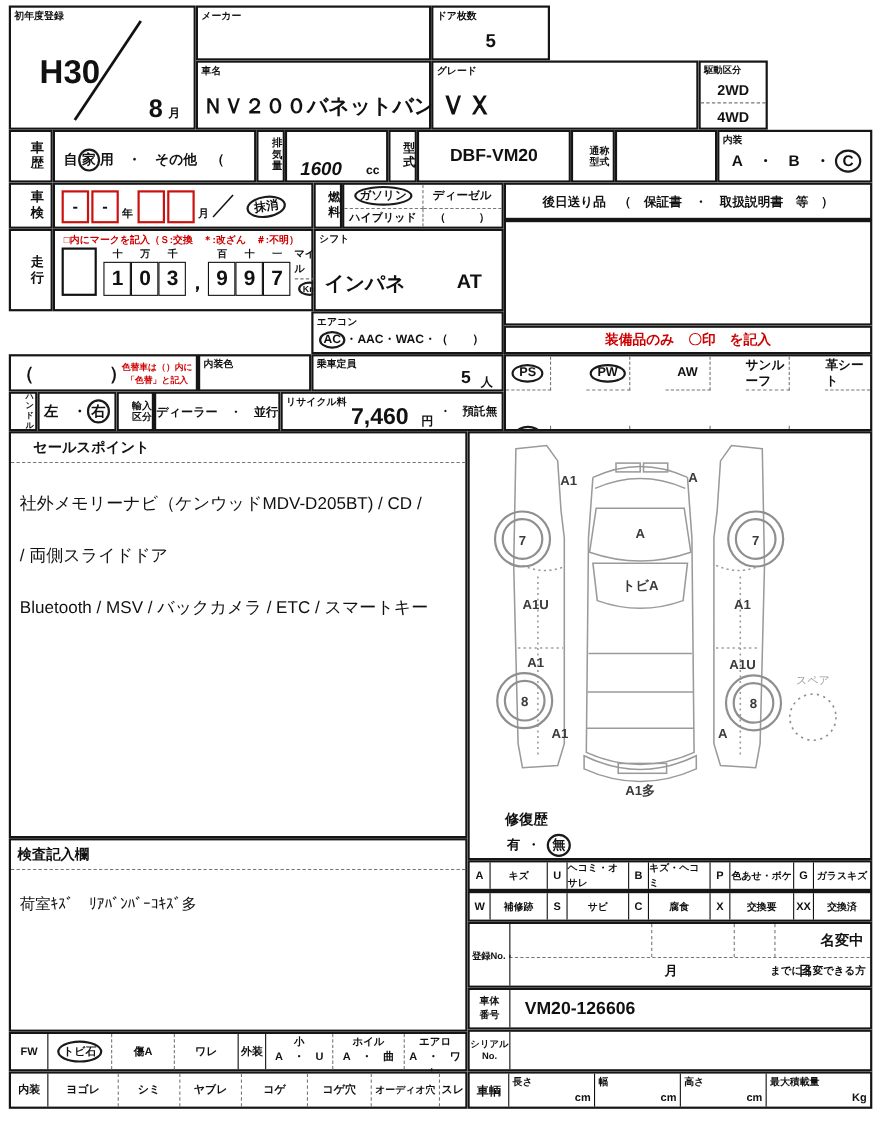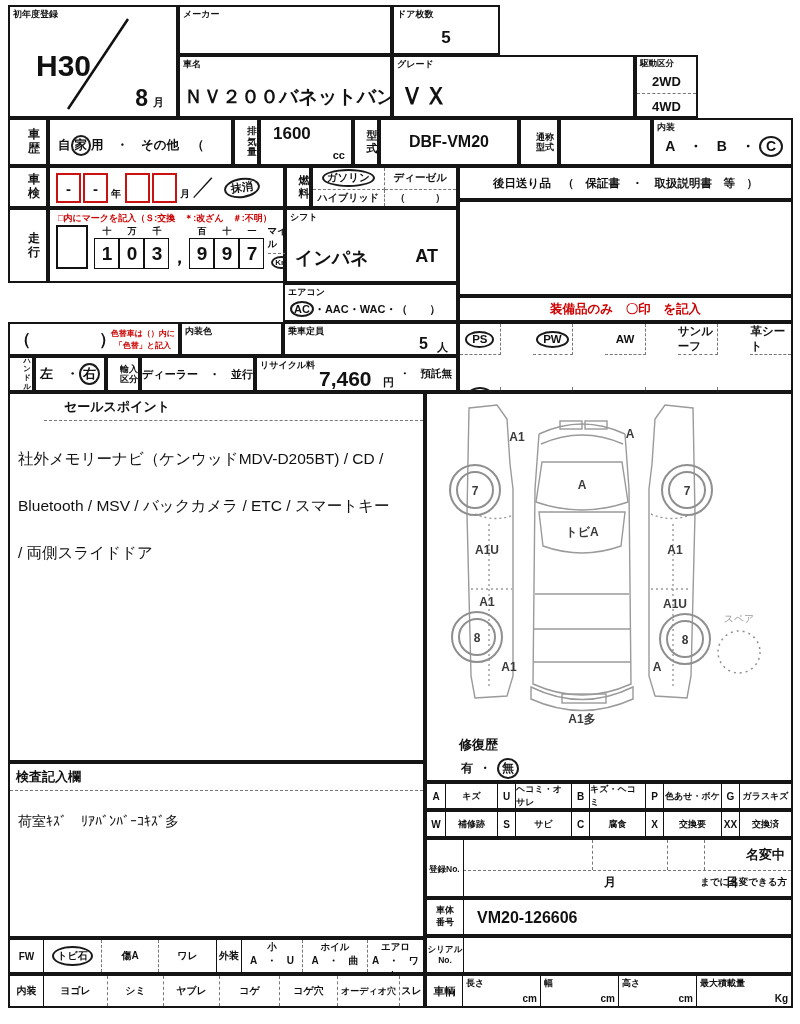--- a/index.html
+++ b/index.html
@@ -67,21 +67,21 @@
   </div>
   <div class="box" style="left:48px;top:118px;width:185px;height:48px;">
     <div class="b" style="position:absolute;left:8px;top:15px;font-size:12.5px;white-space:nowrap;">
       <span>自</span><span class="circ" style="padding:0 2px;">家</span><span>用　・　その他　（</span><span style="margin-left:46px;">）</span>
     </div>
   </div>
   <div class="box vl" style="left:233px;top:118px;width:26px;height:48px;">
     <span style="font-size:9.5px;">排気量</span>
   </div>
   <div class="box" style="left:259px;top:118px;width:94px;height:48px;">
-    <span class="b" style="position:absolute;left:12px;top:4px;font-size:17px;">1600</span>
+    <span class="b" style="position:absolute;left:12px;top:24px;font-size:17px;font-style:italic;">1600</span>
     <span class="b" style="position:absolute;right:6px;bottom:3px;font-size:11px;">cc</span>
   </div>
   <div class="box vl" style="left:353px;top:118px;width:26px;height:48px;">
     <span style="font-size:11px;">型式</span>
   </div>
   <div class="box cen" style="left:379px;top:118px;width:140px;height:48px;">
     <span class="b" style="font-size:16px;">DBF-VM20</span>
   </div>
   <div class="box vl" style="left:519px;top:118px;width:40px;height:48px;">
     <span style="font-size:9px;width:20px;">通称型式</span>
@@ -240,25 +240,25 @@
           <span class="circ">ナビ</span>
         </div>
       <div class="ecell dsh-r">TV</div>
       <div class="ecell" style="font-size:10.5px;">
           <span class="circ" style="padding:0 2px;">キーレス</span>
         </div>
     </div>
   </div>
 
   <div class="box" style="left:8px;top:392px;width:417px;height:370px;">
-    <div class="b" style="padding:4px 20px;font-size:13px;border-bottom:1px dashed #777;margin-left:34px;">セールスポイント</div>
+    <div class="b" style="padding:4px 20px;font-size:13px;border-bottom:1px dashed #777;">セールスポイント</div>
     <div style="padding:14px 8px;font-size:15.5px;line-height:47px;">
       <div>社外メモリーナビ（ケンウッドMDV-D205BT) / CD /</div>
+      <div>/ 両側スライドドア</div>
       <div>Bluetooth / MSV / バックカメラ / ETC / スマートキー</div>
-      <div>/ 両側スライドドア</div>
     </div>
   </div>
 
   <div class="box" style="left:8px;top:762px;width:417px;height:176px;">
     <div class="b" style="padding:4px 6px;font-size:13px;border-bottom:1px dashed #777;">検査記入欄</div>
     <div style="padding:22px 8px;font-size:14px;">荷室ｷｽﾞ　ﾘｱﾊﾞﾝﾊﾞｰｺｷｽﾞ多</div>
   </div>
 
   <div class="box" style="left:425px;top:392px;width:368px;height:390px;">
     <svg width="364" height="335" viewBox="0 0 364 335" style="position:absolute;left:0;top:0;">

